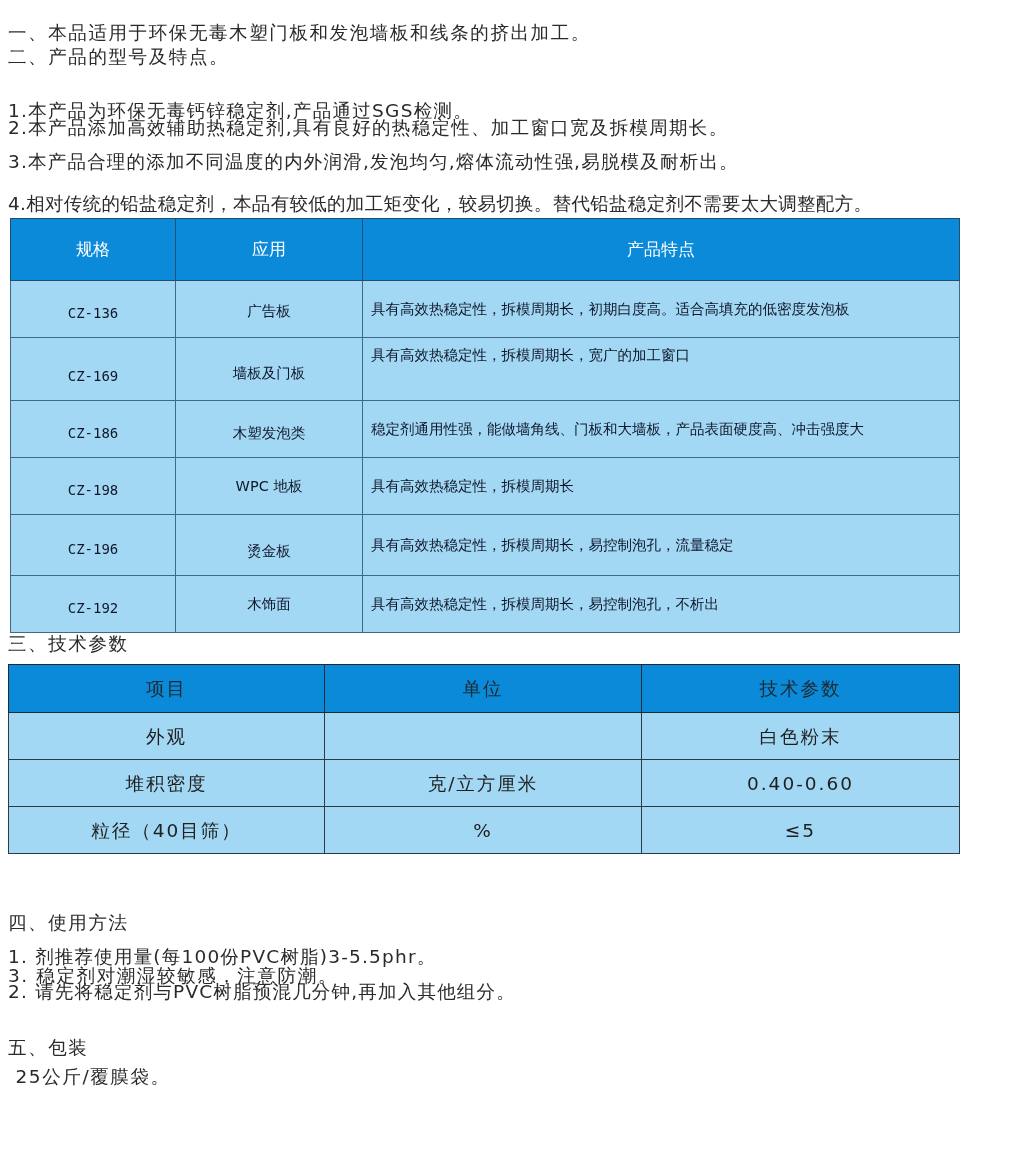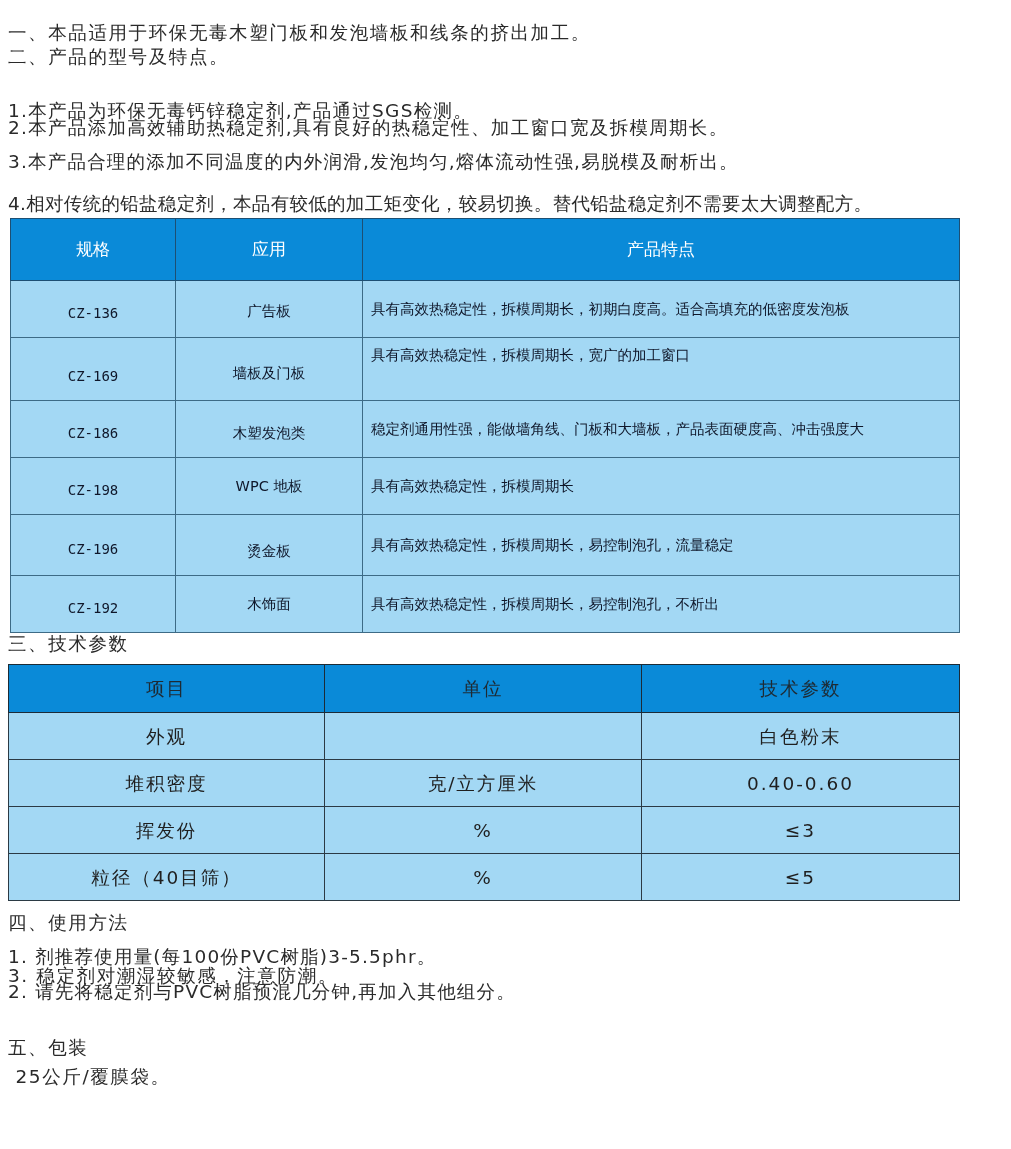--- a/index.html
+++ b/index.html
@@ -117,25 +117,20 @@
         <td>外观</td>
         <td></td>
         <td>白色粉末</td>
       </tr>
       <tr>
         <td>堆积密度</td>
         <td>克/立方厘米</td>
         <td>0.40-0.60</td>
       </tr>
       <tr>
-        <td>挥发份</td>
-        <td>%</td>
-        <td>≤3</td>
-      </tr>
-      <tr>
         <td>粒径（40目筛）</td>
         <td>%</td>
         <td>≤5</td>
       </tr>
     </tbody>
   </table>
 
   <div class="line" style="top:912px;">四、使用方法</div>
   <div class="line" style="top:946px; letter-spacing:1.2px;">1. 剂推荐使用量(每100份PVC树脂)3-5.5phr。</div>
   <div class="line" style="top:981px; letter-spacing:1.2px;">2. 请先将稳定剂与PVC树脂预混几分钟,再加入其他组分。</div>

